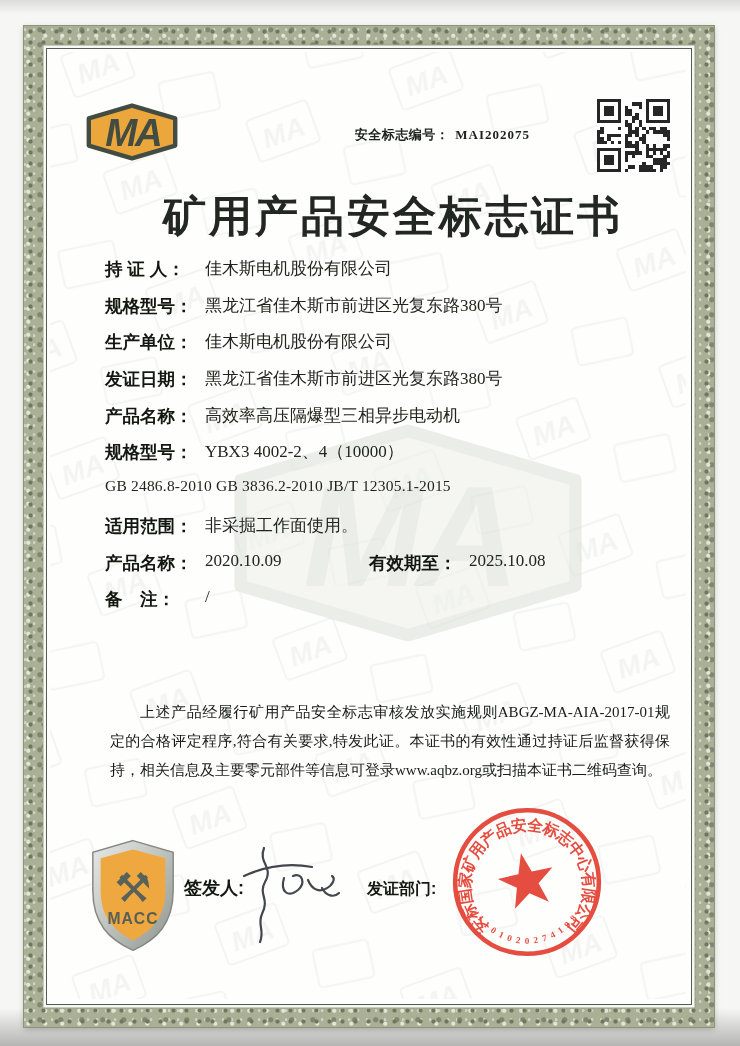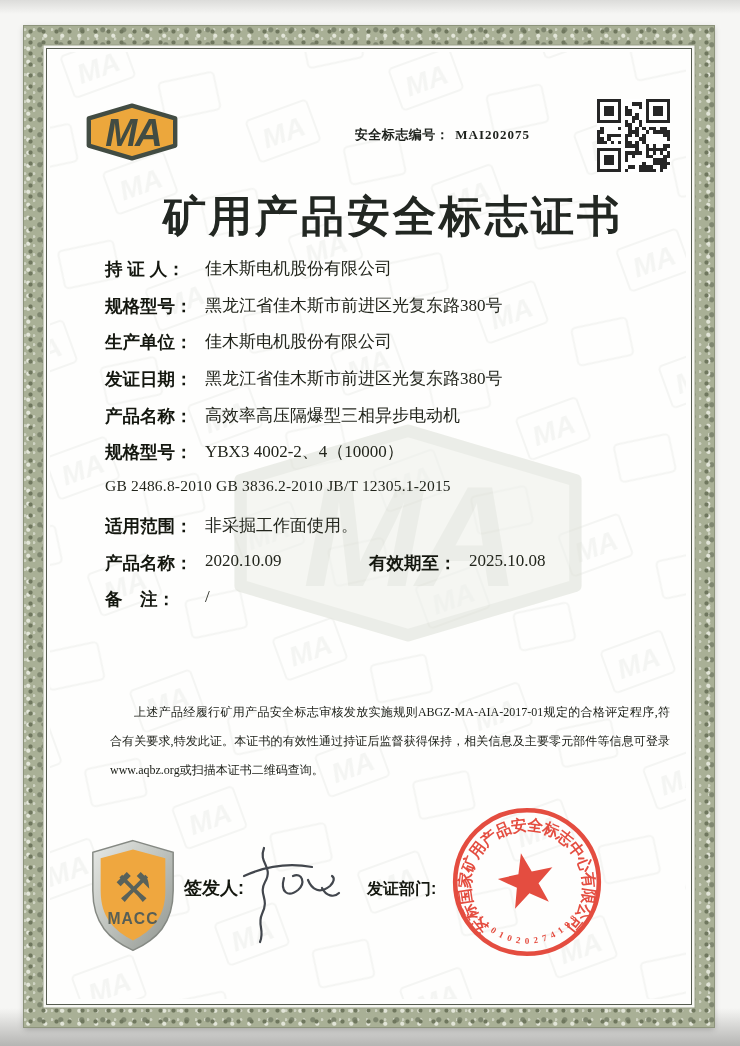--- a/index.html
+++ b/index.html
@@ -44,21 +44,21 @@
   .row{display:flex; align-items:flex-start; height:36.7px; white-space:nowrap;}
   .row .lab{font-weight:bold; font-size:17.5px; color:#14170f; width:100px; flex:none;}
   .row .lab.wide{width:auto; margin-right:14px;}
   .row .val{font-family:"Liberation Serif","DejaVu Serif",serif; font-size:17px; color:#22251c;}
   .row .val.std{font-size:15.5px; letter-spacing:.2px;}
   .row .val.w164{width:164px; flex:none;}
   
   .paragraph{
     position:absolute; left:110px; top:698px; width:560px;
     font-family:"Liberation Serif","DejaVu Serif",serif;
-    font-size:12px; line-height:29px; color:#191c15; text-indent:2em; text-align:justify;
+    font-size:15px; line-height:29px; color:#191c15; text-indent:2em; text-align:justify;
   }
   
   .macc{position:absolute; left:84px; top:837px; width:98px; height:117px;}
   .signer{position:absolute; left:184px; top:876px; font-size:18px; font-weight:bold; color:#14170f; white-space:nowrap;}
   .signature{position:absolute; left:238px; top:838px; width:104px; height:118px;}
   .dept{position:absolute; left:367px; top:879px; font-size:16px; font-weight:bold; color:#14170f; white-space:nowrap;}
   .stamp{position:absolute; left:441px; top:796px; width:172px; height:172px; opacity:.9;}
   .stamp text{font-family:"Liberation Serif","DejaVu Serif",serif; font-weight:bold;}
 </style>
 </head>

